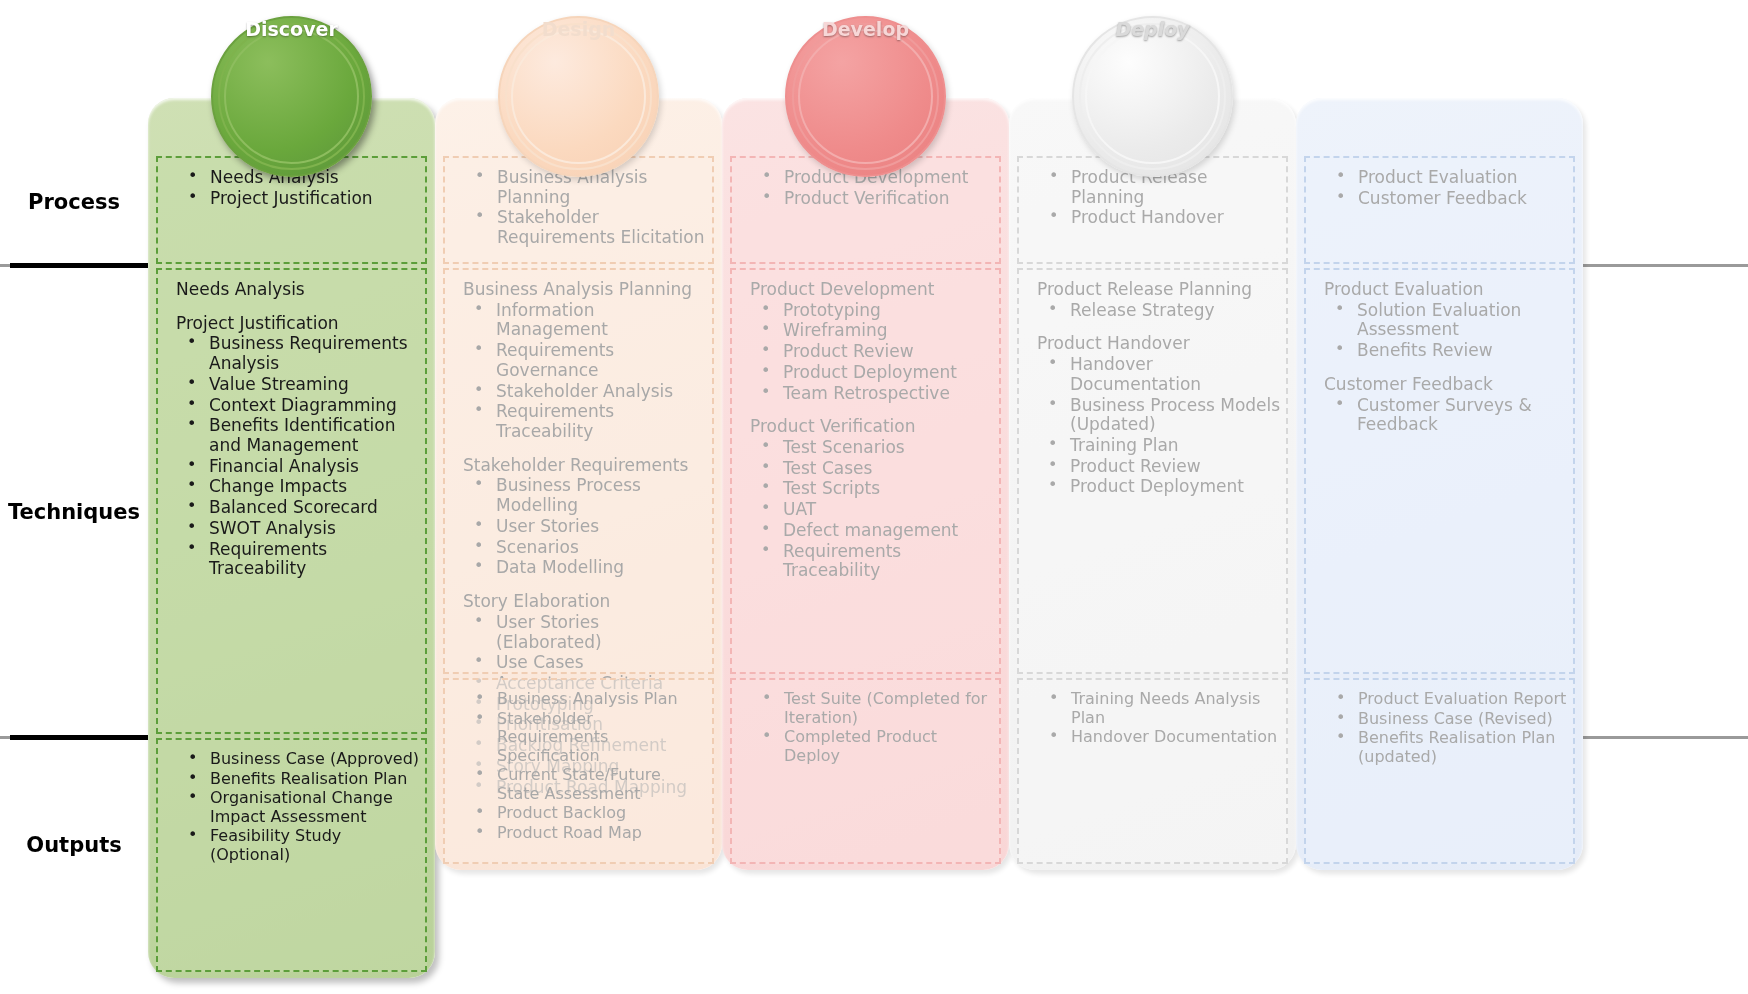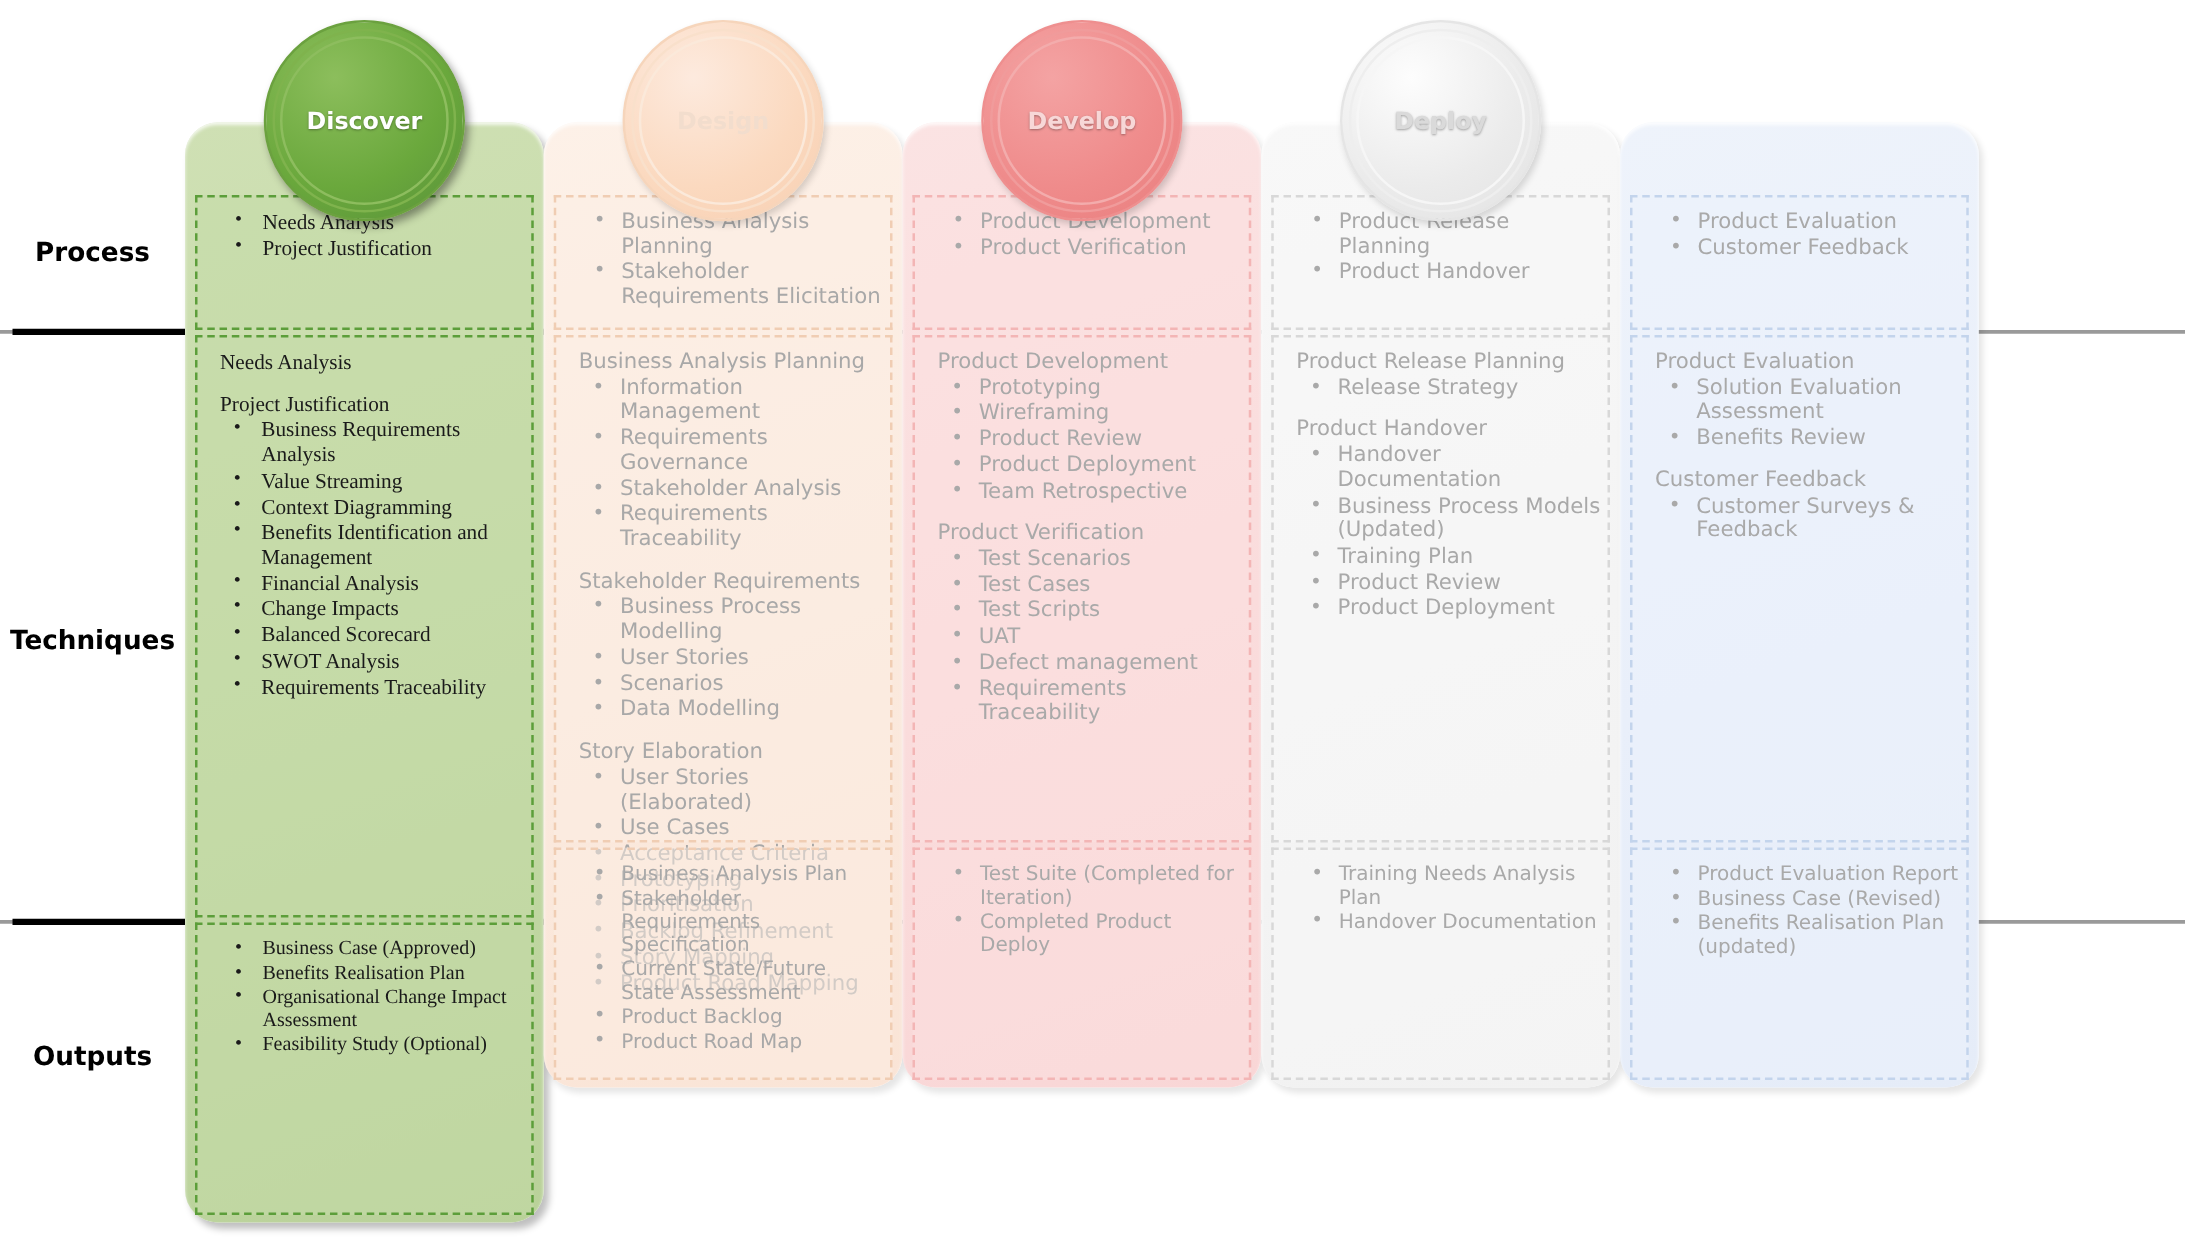--- a/index.html
+++ b/index.html
@@ -47,21 +47,21 @@
     border-radius: 26px;
   }
   .col-body { position: absolute; inset: 0; border-radius: 26px; }
 
   
   .bubble {
     position: absolute;
     width: 161px; height: 161px;
     border-radius: 50%;
     top: -82px; left: 63px;
-    display: flex; align-items: center; justify-content: center;
+    display: flex; justify-content: center;
     font-weight: bold; font-size: 19px; color: #fff;
     text-shadow: 0 1px 2px rgba(0,0,0,.35);
     z-index: 4;
   }
   .bubble .ring1 { position: absolute; inset: 5px;  border-radius: 50%; }
   .bubble .ring2 { position: absolute; inset: 11px; border-radius: 50%; }
   .bubble .lbl { position: relative; z-index: 2; }
 
   
   .dbox {
@@ -102,21 +102,21 @@
     box-shadow: 4px 5px 6px rgba(0,0,0,.25), inset 0 2px 3px rgba(255,255,255,.8);
   }
   #col-discover .bubble {
     background: radial-gradient(circle at 35% 28%, #8cbe5c 0%, #6aa83c 58%, #58913a 100%);
     box-shadow: 3px 4px 7px rgba(0,0,0,.4);
     border: 2px solid #6ba13f;
   }
   #col-discover .bubble .ring1 { border: 2px solid #7fb34d; }
   #col-discover .bubble .ring2 { border: 2px solid #8dbd5e; }
   #col-discover .dbox { border-color: #5c9e3a; background: rgba(197,219,168,.55); }
-  #col-discover .dbox-inner { color: #1a1a1a; font-family: Liberation Serif, serif; }
+  #col-discover .dbox-inner { color: #1a1a1a; }
 
   
   #col-design { left: 435px; height: 772px; }
   #col-design .col-body {
     background: linear-gradient(160deg,#fdf1e8 0%,#fbeade 55%,#fae4d6 100%);
     box-shadow: 3px 4px 5px rgba(0,0,0,.10), inset 0 2px 3px rgba(255,255,255,.8);
   }
   #col-design .bubble {
     background: radial-gradient(circle at 35% 28%, #fdeade 0%, #fbd9bf 58%, #f7cfb2 100%);
     box-shadow: 2px 3px 6px rgba(0,0,0,.16);
@@ -149,20 +149,21 @@
   #col-deploy { left: 1009px; height: 772px; }
   #col-deploy .col-body {
     background: linear-gradient(160deg,#f8f8f8 0%,#f4f4f4 55%,#f1f1f1 100%);
     box-shadow: 3px 4px 5px rgba(0,0,0,.10), inset 0 2px 3px rgba(255,255,255,.9);
   }
   #col-deploy .bubble {
     background: radial-gradient(circle at 35% 28%, #fdfdfd 0%, #ebebeb 58%, #e2e2e2 100%);
     box-shadow: 2px 3px 6px rgba(0,0,0,.15);
     border: 2px solid #e5e5e5;
     color: #dadada;
+    font-style: italic;
   }
   #col-deploy .bubble .ring1 { border: 2px solid #eeeeee; }
   #col-deploy .bubble .ring2 { border: 2px solid #f6f6f6; }
   #col-deploy .dbox { border-color: #d8d8d8; background: rgba(248,248,248,.5); }
   #col-deploy .dbox-inner { color: #a9a9a9; }
 
   
   #col-feedback { left: 1296px; height: 772px; }
   #col-feedback .col-body {
     background: linear-gradient(160deg,#eef3fb 0%,#e9effa 55%,#e5ecf8 100%);

